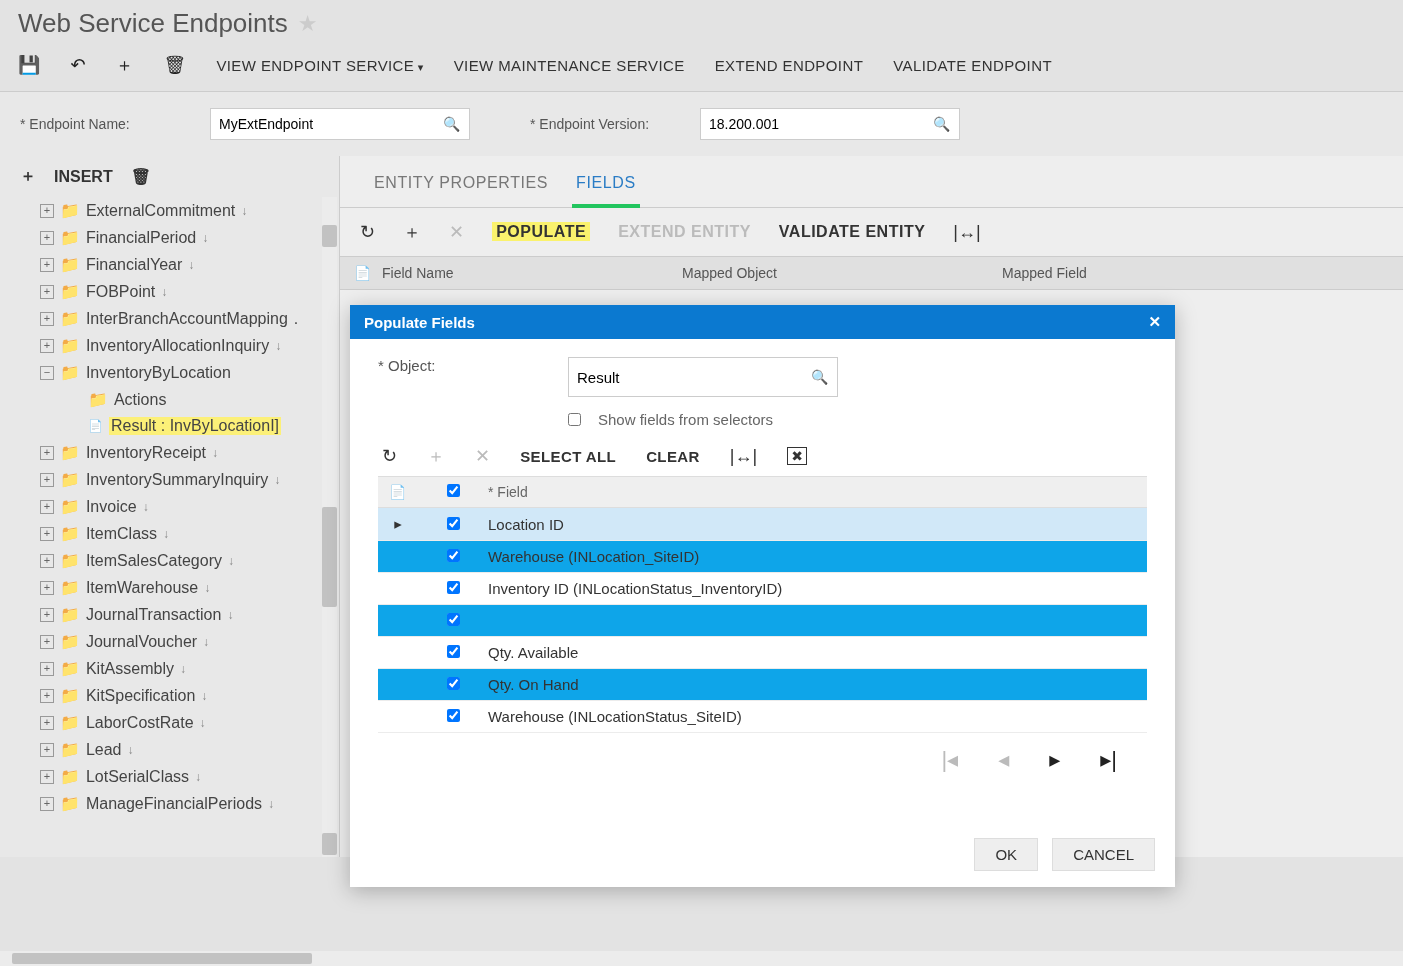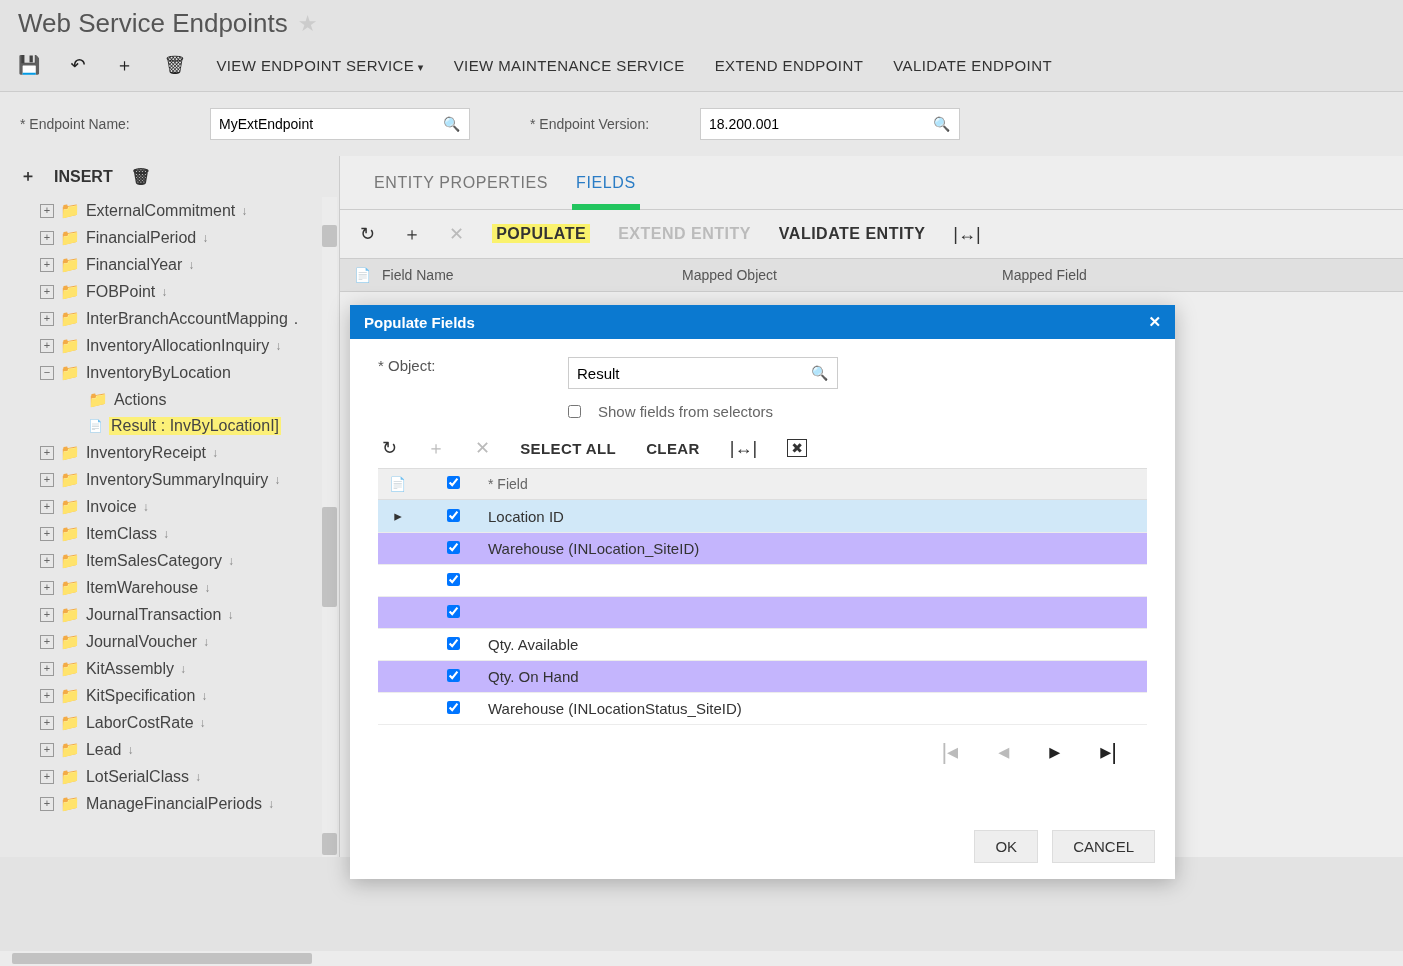--- a/index.html
+++ b/index.html
@@ -33,55 +33,55 @@
 .tree-indent-1 { padding-left: 34px; }
 .tree-indent-2 { padding-left: 62px; }
 .tree-doc { color: #999; font-size: 12px; }
 .tree-highlight { background: #fcf078; display: inline-block; padding: 0 2px; }
 .tree-scroll { position: absolute; right: 2px; top: 0; bottom: 0; width: 15px; background: #ececec; }
 .tree-thumb { position: absolute; right: 0; width: 15px; background: #c2c2c2; border-radius: 2px; }
 
 .right-panel { flex: 1; background: #eeeeee; }
 .tabs { display: flex; gap: 20px; padding: 10px 30px 0; border-bottom: 1px solid #ccc; font-size: 16px; }
 .tab { padding: 8px 4px 12px; color: #777; cursor: pointer; letter-spacing: 0.6px; }
-.tab.active { color: #2a7cc5; border-bottom: 6px solid #22c55e; margin-bottom: -1px; }
+.tab.active { color: #2a7cc5; border-bottom: 4px solid #22c55e; margin-bottom: -1px; }
 
 .sub-toolbar { display: flex; align-items: center; gap: 28px; padding: 12px 20px; font-size: 16px; }
 .sub-toolbar .ic { font-size: 18px; color: #333; cursor: pointer; }
 .sub-toolbar .ic.dis { color: #bbb; }
 .sub-toolbar .tb { font-weight: 600; letter-spacing: 0.5px; cursor: pointer; }
 .sub-toolbar .tb.dis { color: #bbb; }
 .pop-highlight { background: #faf26d; padding: 1px 4px; }
 
 .grid-head { display: flex; background: #e0e0e0; border-top: 1px solid #ccc; border-bottom: 1px solid #ccc; }
 .grid-head .gh { padding: 8px 14px; font-size: 14px; color: #555; }
 
 .modal { position: absolute; left: 350px; top: 305px; width: 825px; background: #fff; box-shadow: 0 4px 20px rgba(0,0,0,.25); }
 .modal-title { background: #0b79d0; color: #fff; padding: 8px 14px; display: flex; justify-content: space-between; align-items: center; font-size: 15px; font-weight: 600; }
 .modal-body { padding: 18px 28px 10px; }
 .mb-row { display: flex; align-items: flex-start; margin-bottom: 14px; }
 .mb-label { width: 190px; font-size: 15px; color: #555; }
-.mb-field { display: flex; align-items: center; background: #fff; border: 1px solid #ccc; height: 32px; width: 270px; padding: 0 8px; }
+.mb-field { display: flex; align-items: center; background: #fff; border: 1px solid #ccc; height: 40px; width: 270px; padding: 0 8px; }
 .mb-field input { border: none; outline: none; flex: 1; font-size: 15px; }
 .mb-check { display: flex; align-items: center; margin-left: 190px; gap: 17px; color: #666; font-size: 15px; }
 
 .grid-tb { display: flex; align-items: center; gap: 30px; padding: 16px 4px 8px; }
 .grid-tb .gic { font-size: 18px; color: #333; cursor: pointer; }
 .grid-tb .gic.dis { color: #bbb; }
 .grid-tb .gtxt { font-size: 15px; font-weight: 600; letter-spacing: 0.4px; cursor: pointer; text-align: right; }
 
 .pop-grid-head { display: flex; background: #efefef; border-top: 1px solid #ddd; border-bottom: 1px solid #ddd; }
 .pop-grid-head .cell { padding: 7px 0; font-size: 14px; color: #666; }
 .cell-ptr { width: 40px; text-align: center; }
 .cell-chk { width: 70px; text-align: center; }
 .cell-fld { flex: 1; padding-left: 4px; }
 
 .pop-grid-row { display: flex; align-items: center; border-bottom: 1px solid #ececec; background: #fff; }
 .pop-grid-row.sel { background: #d1e8f8; }
-.pop-grid-row.alt { background: #c4b5fd; }
+.pop-grid-row.alt { background: #0ea5e9; }
 .pop-grid-row .cell { padding: 7px 0; font-size: 15px; color: #333; }
 
 .pager { display: flex; justify-content: flex-end; align-items: center; gap: 40px; padding: 14px 30px; font-size: 22px; }
 .pager span { color: #bbb; cursor: pointer; }
 .pager span.active { color: #222; }
 
 .modal-footer { display: flex; justify-content: flex-end; gap: 14px; padding: 10px 20px 16px; }
 .modal-footer .btn { background: #eee; border: 1px solid #ddd; padding: 7px 20px; font-size: 15px; cursor: pointer; margin-top: 31px; }
 
 .bottom-scroll { position: absolute; left: 0; right: 0; bottom: 0; height: 15px; background: #ececec; }
@@ -330,20 +330,21 @@
     <div class="cell cell-fld">Location ID</div>
         </div>
         <div class="pop-grid-row alt">
     <div class="cell cell-ptr"></div>
     <div class="cell cell-chk"><input type="checkbox" checked="" style=""></div>
     <div class="cell cell-fld">Warehouse (INLocation_SiteID)</div>
         </div>
         <div class="pop-grid-row">
     <div class="cell cell-ptr"></div>
     <div class="cell cell-chk"><input type="checkbox" checked="" style=""></div>
+    <div class="cell cell-fld">Inventory ID (INLocationStatus_InventoryID)</div>
         </div>
         <div class="pop-grid-row alt">
     <div class="cell cell-ptr"></div>
     <div class="cell cell-chk"><input type="checkbox" checked="" style=""></div>
         </div>
         <div class="pop-grid-row">
     <div class="cell cell-ptr"></div>
     <div class="cell cell-chk"><input type="checkbox" checked="" style=""></div>
     <div class="cell cell-fld">Qty. Available</div>
         </div>

